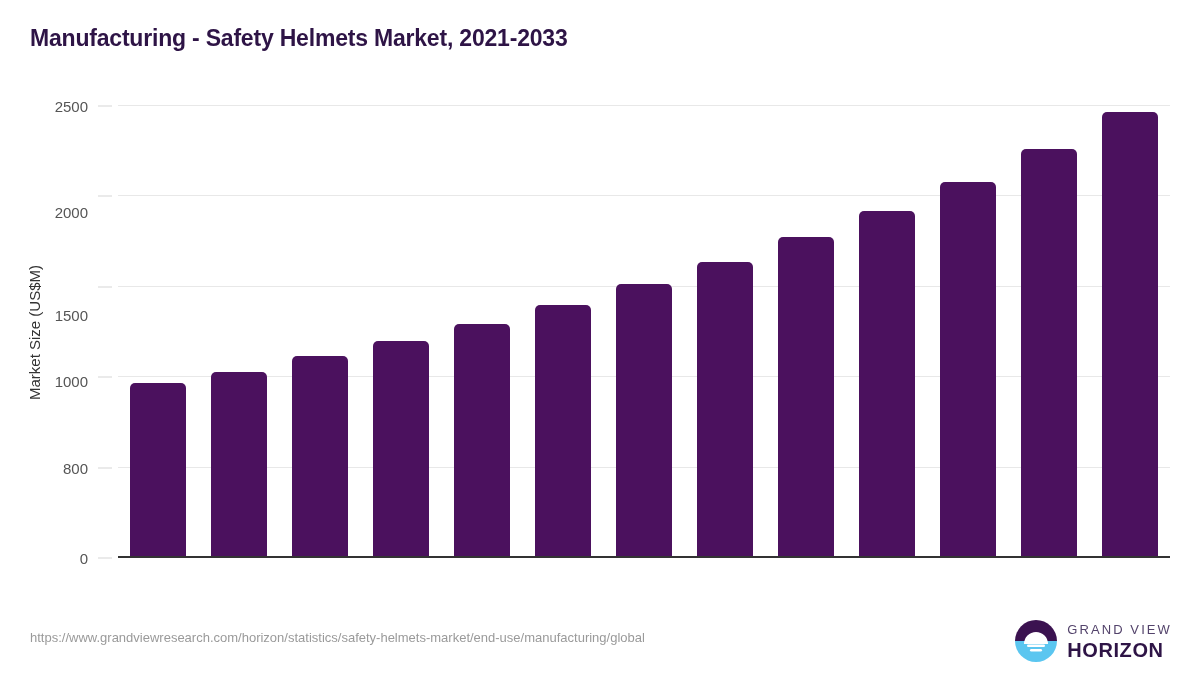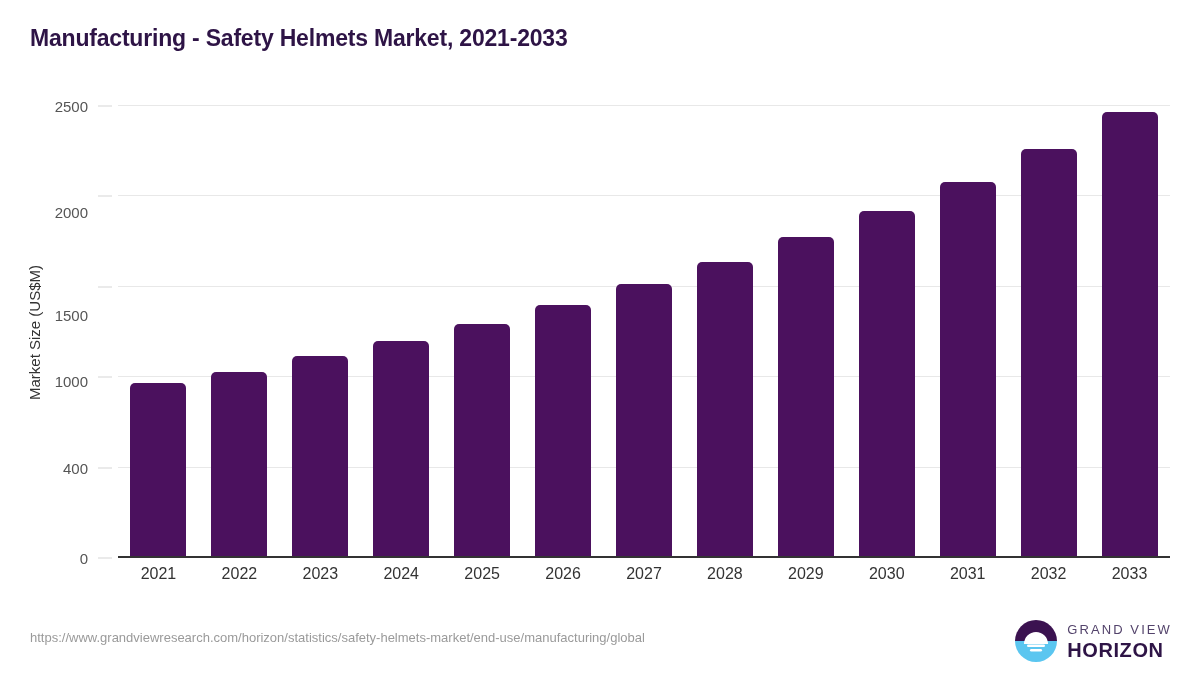--- a/index.html
+++ b/index.html
@@ -189,21 +189,21 @@
 
   <div class="chart-title">Manufacturing - Safety Helmets Market, 2021-2033</div>
 
   <div id="y-axis-title">
     <span>Market Size (US$M)</span>
   </div>
 
   <div id="y-axis">
       <div class="y-tick-label" style="top: 452px;">0</div>
       <div class="y-tick-mark" style="top: 452px;"></div>
-      <div class="y-tick-label" style="top: 361.6px;">400</div>
+      <div class="y-tick-label" style="top: 361.6px;">800</div>
       <div class="y-tick-mark" style="top: 361.6px;"></div>
       <div class="y-tick-label" style="top: 275px;">1000</div>
       <div class="y-tick-mark" style="top: 271.2px;"></div>
       <div class="y-tick-label" style="top: 180.8px; margin-top: 28px;">1500</div>
       <div class="y-tick-mark" style="top: 180.8px;"></div>
       <div class="y-tick-label" style="top: 90.4px; margin-top: 16px;">2000</div>
       <div class="y-tick-mark" style="top: 90.4px;"></div>
       <div class="y-tick-label" style="top: 0px;">2500</div>
       <div class="y-tick-mark" style="top: 0px;"></div>
     </div>
@@ -253,35 +253,20 @@
         <div class="bar-slot">
           <div class="bar" title="2032: 2260" style="height: 90.4%; background: rgb(75, 17, 94);"></div>
         </div>
         <div class="bar-slot">
           <div class="bar" title="2033: 2465" style="height: 98.6%; background: rgb(75, 17, 94);"></div>
         </div>
       </div>
     <div class="axis-baseline"></div>
   </div>
 
-  <div id="x-axis">
-      <div class="x-tick-label">2021</div>
-      <div class="x-tick-label">2022</div>
-      <div class="x-tick-label">2023</div>
-      <div class="x-tick-label">2024</div>
-      <div class="x-tick-label">2025</div>
-      <div class="x-tick-label">2026</div>
-      <div class="x-tick-label">2027</div>
-      <div class="x-tick-label">2028</div>
-      <div class="x-tick-label">2029</div>
-      <div class="x-tick-label">2030</div>
-      <div class="x-tick-label">2031</div>
-      <div class="x-tick-label">2032</div>
-      <div class="x-tick-label">2033</div>
-    </div>
 
   <div id="source-url">https://www.grandviewresearch.com/horizon/statistics/safety-helmets-market/end-use/manufacturing/global</div>
 
   <div id="logo">
     <svg id="logo-mark" viewBox="0 0 44 44">
       <defs>
         <clipPath id="circ">
             <circle cx="22" cy="22" r="21"></circle>
           </clipPath>
       </defs>

